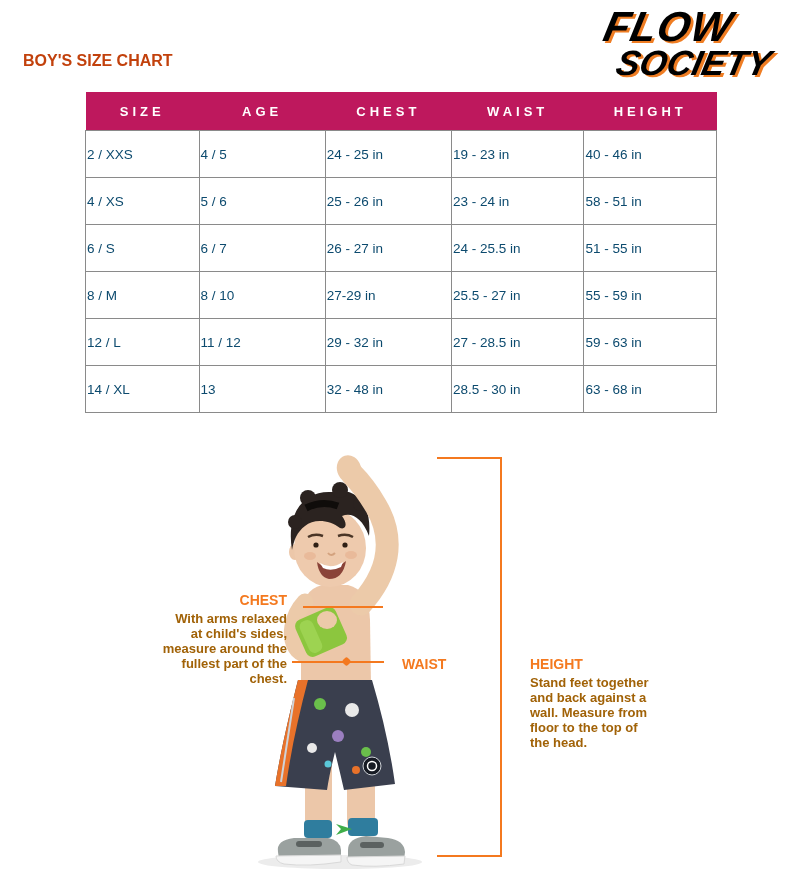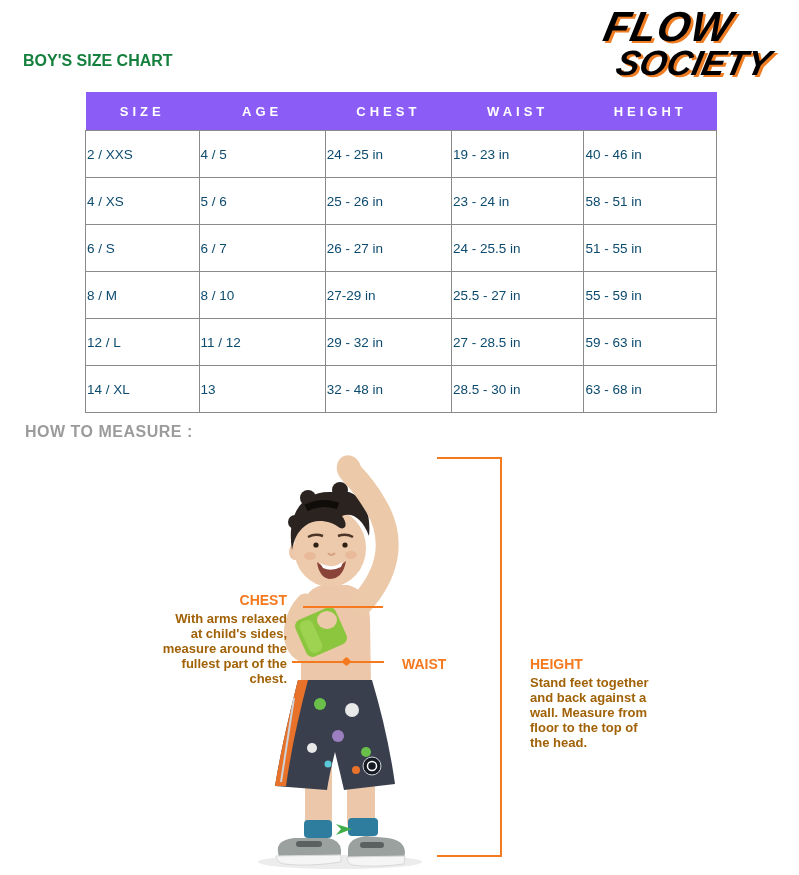--- a/index.html
+++ b/index.html
@@ -1,28 +1,28 @@
 <!DOCTYPE html>
 <html><head>
 <meta charset="utf-8">
 <style>
   html,body{margin:0;padding:0;background:#fff;}
   .page{position:relative;width:799px;height:875px;background:#ffffff;overflow:hidden;
         font-family:"Liberation Sans",sans-serif;}
 
   
-  .page-title{position:absolute;left:23px;top:52px;font-size:16px;font-weight:bold;color:#15803d;}
+  .page-title{position:absolute;left:23px;top:52px;font-size:16px;font-weight:bold;color:#c2410c;}
   .logo{position:absolute;top:8px;right:24px;text-align:right;font-style:italic;font-weight:bold;
         color:#000;transform:skewX(-12deg);line-height:0.92;}
   .logo-l1{font-size:42px;letter-spacing:1px;margin-right:46px;text-shadow:3px 2px 0 #ef7d23;}
   .logo-l2{font-size:35px;letter-spacing:0;text-shadow:3px 2px 0 #ef7d23;}
 
   
   table.size-chart{position:absolute;left:85px;top:92px;width:632px;border-collapse:collapse;table-layout:fixed;}
-  table.size-chart thead th{background:#8b5cf6;color:#fff;font-size:13px;font-weight:bold;
+  table.size-chart thead th{background:#be185d;color:#fff;font-size:13px;font-weight:bold;
         letter-spacing:4px;height:36px;border:none;}
   table.size-chart tbody td{height:44px;border:1px solid #8a8a8a;text-align:left;
         font-size:13.5px;color:#0c4a6e;background:#fff;}
 
   
   .how-to-title{position:absolute;left:25px;top:423px;font-size:16px;font-weight:bold;
         color:#9b9b9b;letter-spacing:0.5px;}
 
   .measure-block .m-label{color:#f4791f;font-weight:bold;font-size:14px;margin-bottom:3px;}
   .measure-block .m-text{font-size:13px;font-weight:bold;color:#a16207;line-height:15px;white-space:pre-line;}
@@ -110,21 +110,20 @@
         <tr>
           <td>14 / XL</td>
           <td>13</td>
           <td>32 - 48 in</td>
           <td>28.5 - 30 in</td>
           <td>63 - 68 in</td>
         </tr>
       </tbody>
   </table>
 
-  <div class="how-to-title">HOW TO MEASURE :</div>
 
   <svg class="child" viewBox="0 0 195 420" width="195" height="420">
     <ellipse cx="92" cy="410" rx="82" ry="7" fill="#ececec"></ellipse>
     <g>
       <path d="M53 168 Q53 138 74 133 L100 133 Q121 138 122 168 L123 234 L53 234 Z" fill="#ecc7a9"></path>
       <rect x="57" y="300" width="27" height="86" rx="12" fill="#ecc7a9"></rect>
       <rect x="99" y="300" width="28" height="82" rx="12" fill="#ecc7a9"></rect>
       <g>
         <path d="M50 228 L124 228 C134 262 142 296 147 332 L96 338 C93 325 90 312 87 300 C84 312 81 325 79 338 L27 334 C33 297 42 260 50 228 Z" fill="#3a3f4e"></path>
         <path d="M50 228 L60 228 C51 262 43 298 38 334 L27 334 C33 297 42 260 50 228 Z" fill="#e8722a"></path>

